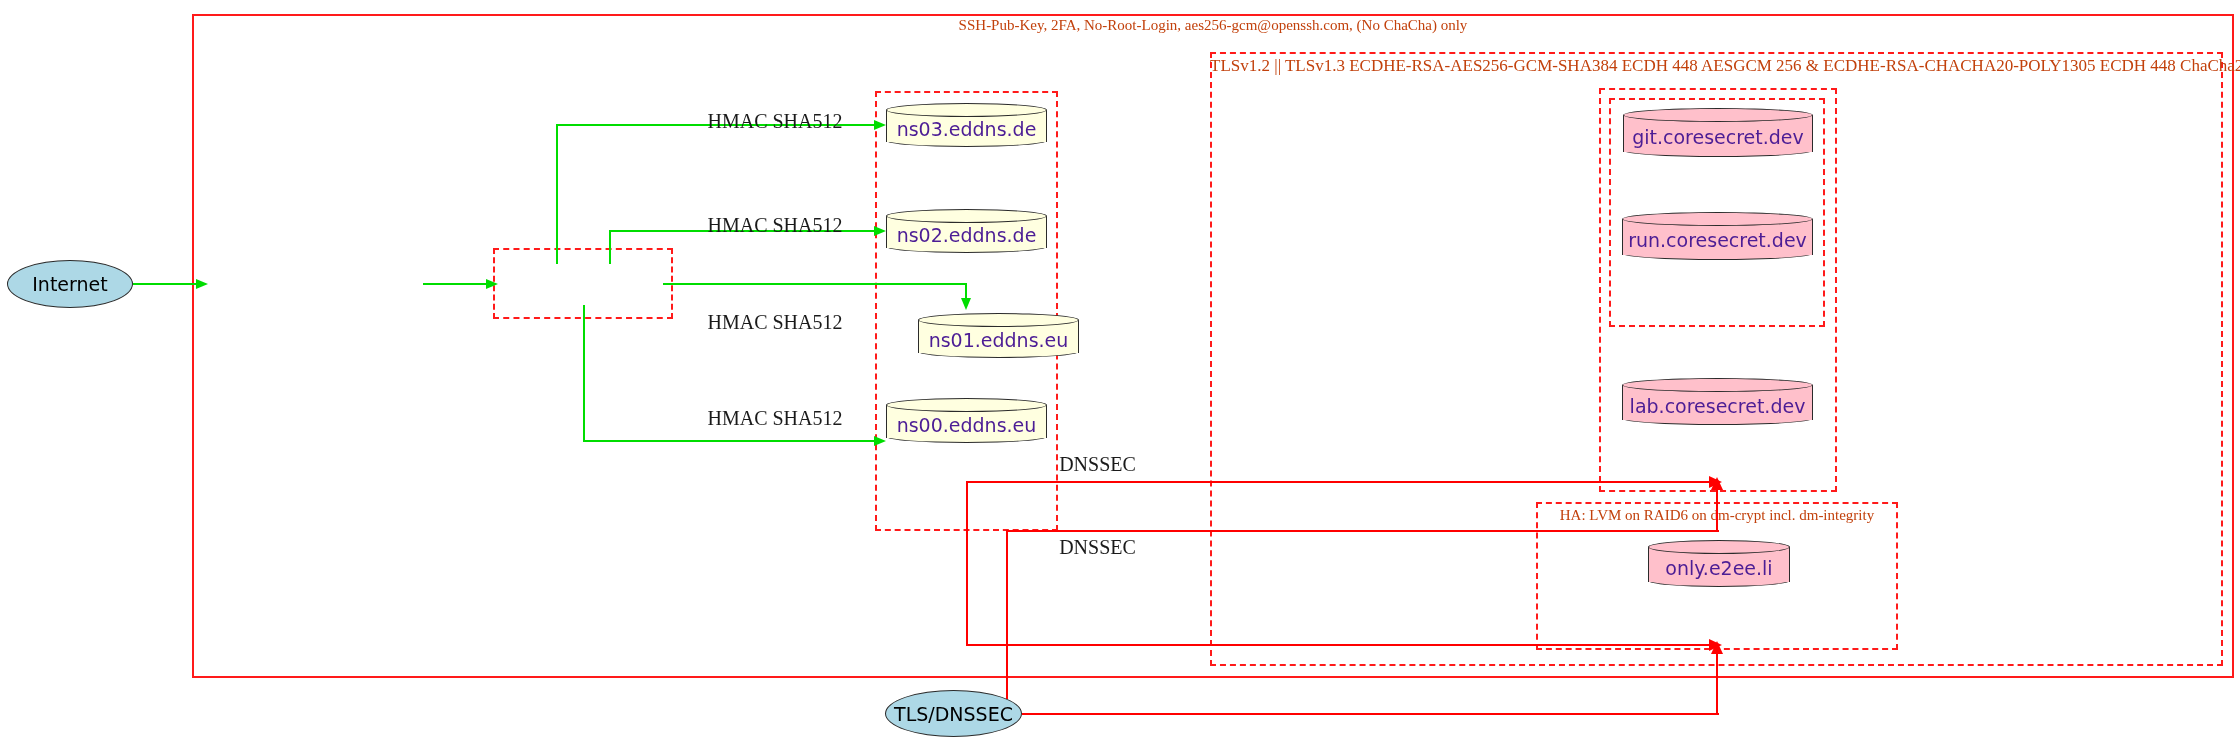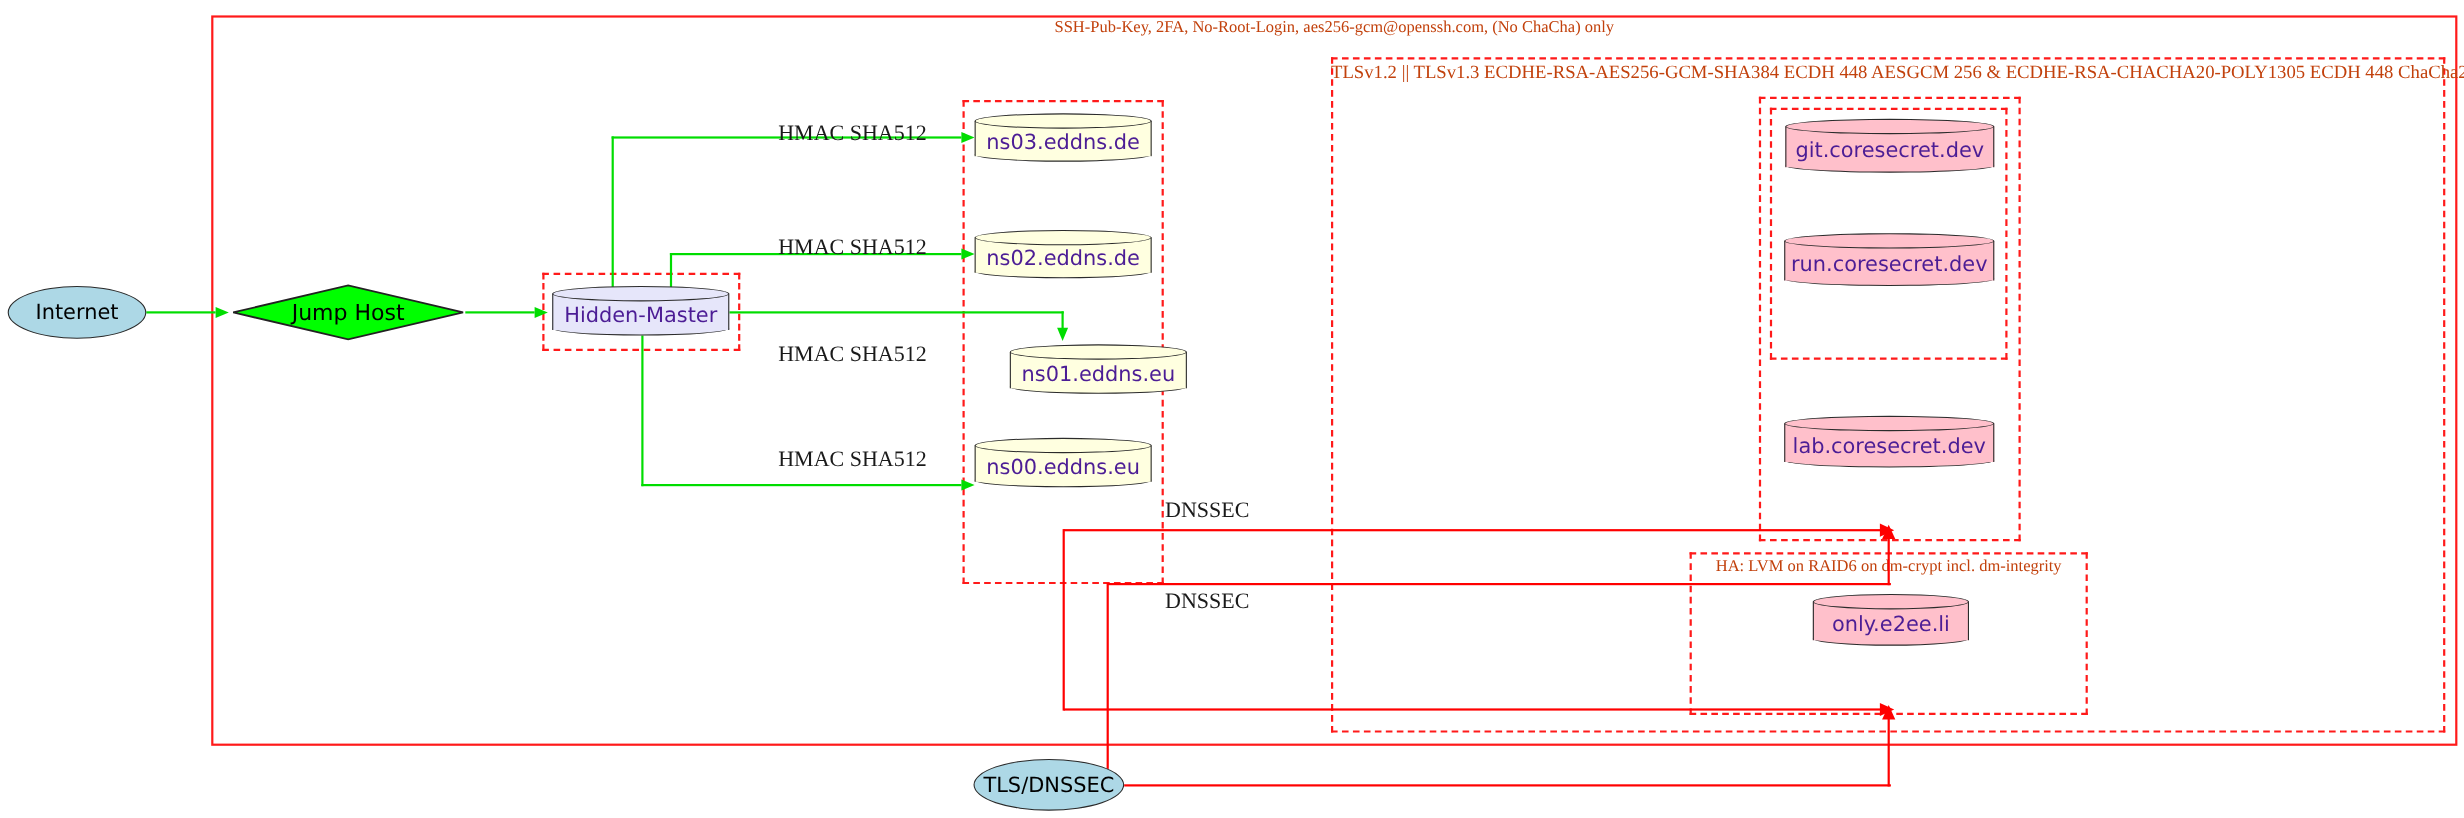--- a/index.html
+++ b/index.html
@@ -104,33 +104,21 @@
   <div class="edge-label" style="left:700px;top:214px;width:150px;font-size:20px;">HMAC SHA512</div>
   <div class="edge-label" style="left:700px;top:311px;width:150px;font-size:20px;">HMAC SHA512</div>
   <div class="edge-label" style="left:700px;top:407px;width:150px;font-size:20px;">HMAC SHA512</div>
   <div class="edge-label" style="left:1035px;top:453px;width:125px;font-size:20px;">DNSSEC</div>
   <div class="edge-label" style="left:1035px;top:536px;width:125px;font-size:20px;">DNSSEC</div>
 
   <div class="ellipse" style="left:7px;top:260px;width:126px;height:48px;--f:#add8e6;">
     <span>Internet</span>
   </div>
 
-  <div class="diamond" style="left:210px;top:258px;width:213px;height:52px;">
-    <svg width="213" height="52" viewBox="0 0 213 52">
-      <polygon points="2,26 106.5,1.5 211,26 106.5,50.5" fill="#00ff00" stroke="#222222" stroke-width="1.6"></polygon>
-    </svg>
-    <div class="d-lbl">Jump Host</div>
-  </div>
 
-  <div class="cyl" style="left:502px;top:260px;width:161px;height:45px;--f:#e6e6fa;">
-    <div class="c-bot"></div>
-    <div class="c-body"></div>
-    <div class="c-lid"></div>
-    <div class="c-lbl">Hidden-Master</div>
-  </div>
 
   <div class="cyl" style="left:886px;top:103px;width:161px;height:44px;--f:#ffffe0;">
     <div class="c-bot"></div>
     <div class="c-body"></div>
     <div class="c-lid"></div>
     <div class="c-lbl">ns03.eddns.de</div>
   </div>
 
   <div class="cyl" style="left:886px;top:209px;width:161px;height:44px;--f:#ffffe0;">
     <div class="c-bot"></div>

